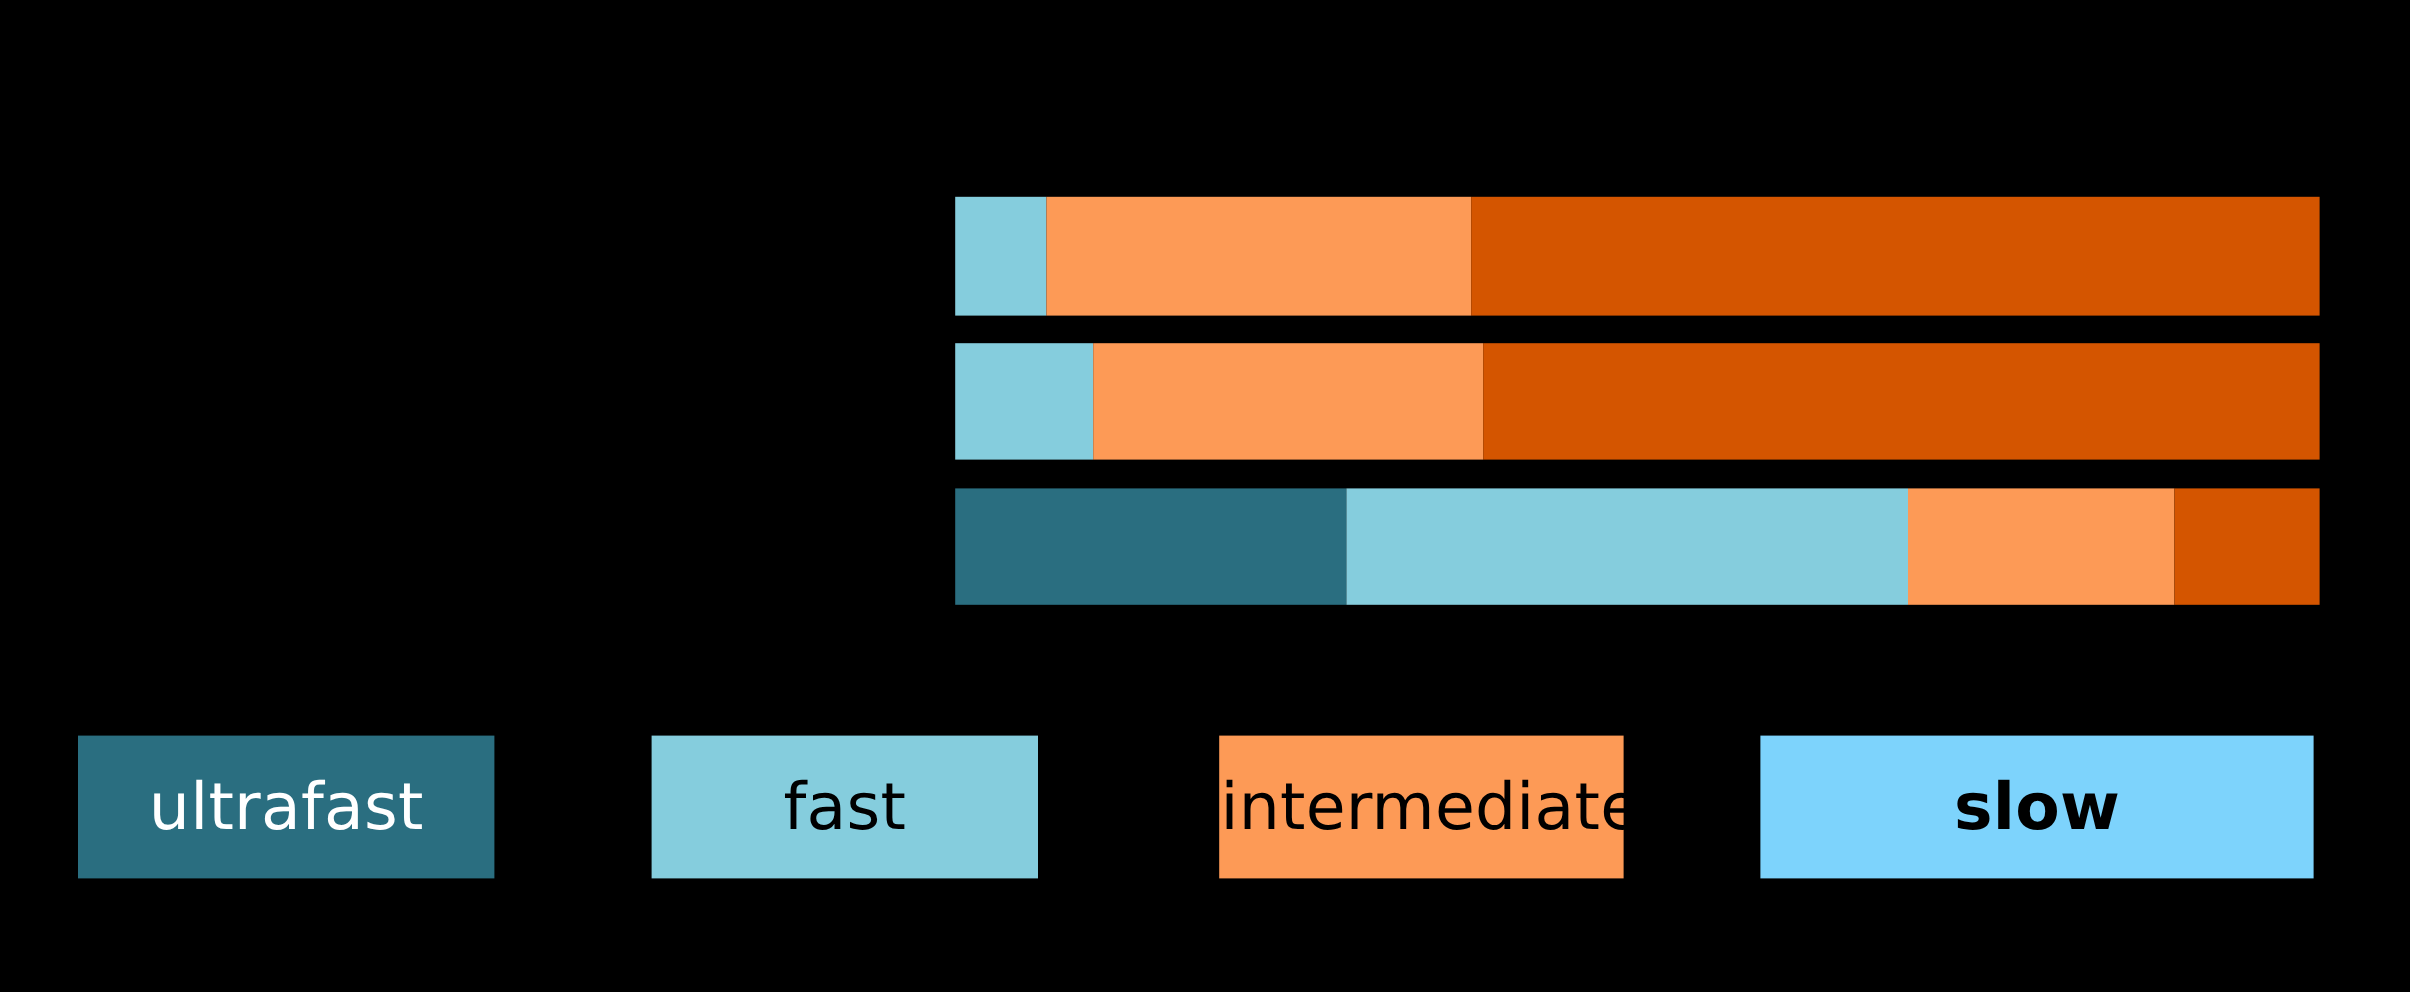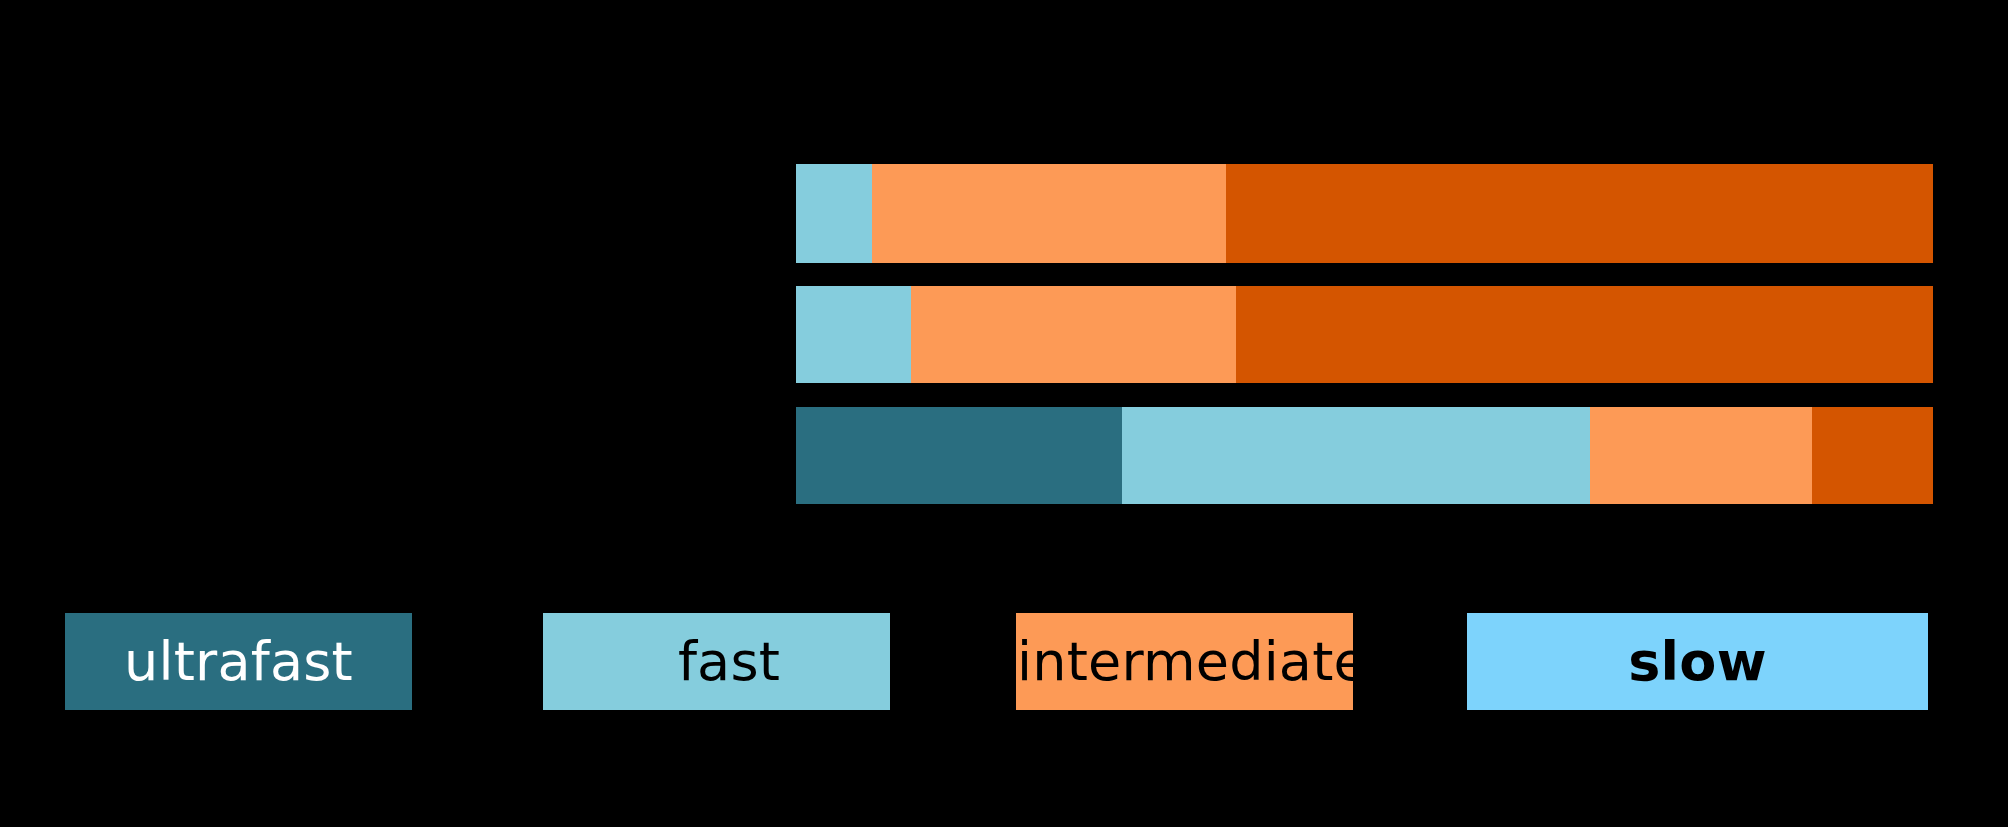--- a/index.html
+++ b/index.html
@@ -46,21 +46,21 @@
   .legend {
     position: absolute;
     left: 0;
     top: 613px;
     width: 2008px;
     height: 97px;
   }
   .legend-item {
     position: absolute;
     top: 0;
-    height: 97px;
+    height: 119px;
     display: flex;
     align-items: center;
     justify-content: center;
   }
   .legend-label {
     font-size: 54px;
     line-height: 1;
     letter-spacing: 0.2px;
     white-space: nowrap;
   }
@@ -94,21 +94,21 @@
       <span class="bar-seg" style="background: rgb(253, 154, 86); width: 19.6%;"></span>
       <span class="bar-seg" style="background: rgb(212, 85, 0); width: 10.6%;"></span>
     </div>
 
   </div>
 
   <div class="legend">
     <div class="legend-item li-0" style="background: rgb(42, 110, 128);">
       <span class="legend-label" style="color: rgb(255, 255, 255);">ultrafast</span>
     </div>
-    <div class="legend-item li-1" style="background: rgb(133, 205, 221); padding-left: 25px;">
+    <div class="legend-item li-1" style="background: rgb(133, 205, 221);">
       <span class="legend-label" style="color: rgb(0, 0, 0);">fast</span>
     </div>
     <div class="legend-item li-2" style="background: rgb(253, 154, 86);">
       <span class="legend-label" style="color: rgb(0, 0, 0);">intermediate</span>
     </div>
     <div class="legend-item li-3" style="background: #7dd3fc; font-weight: bold;">
       <span class="legend-label" style="color: rgb(0, 0, 0);">slow</span>
     </div>
   </div>
 

